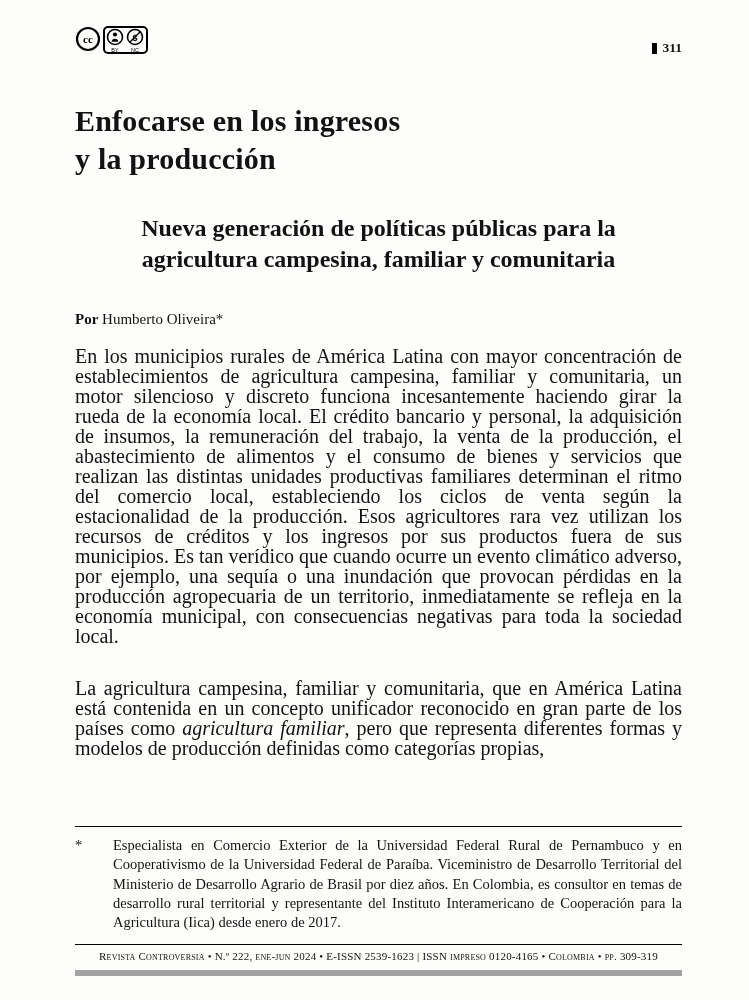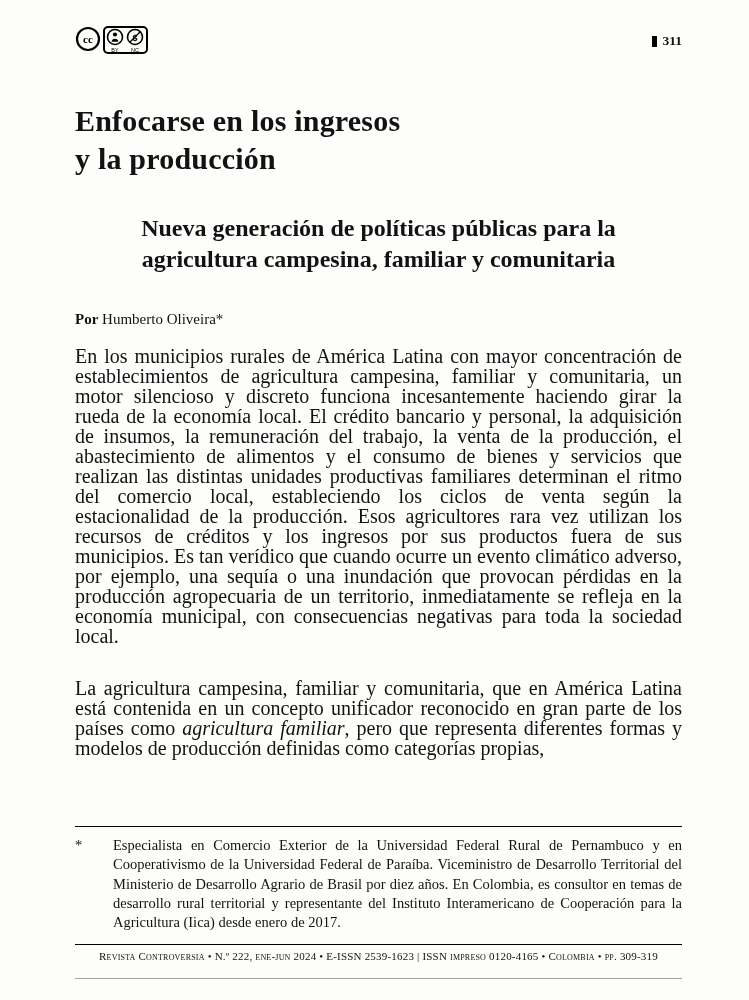--- a/index.html
+++ b/index.html
@@ -15,21 +15,21 @@
     box-sizing: border-box;
     padding: 26px 67px 0 75px;
     position: relative;
     overflow: hidden;
     font-family: "Liberation Serif", "DejaVu Serif", serif;
     color: #121212;
   }
   .page-header {
     display: flex;
     justify-content: space-between;
-    align-items: center;
+    align-items: flex-end;
   }
   .page-number {
     font-size: 13.5px;
     font-weight: 700;
     display: flex;
     align-items: center;
   }
   .pn-bar {
     display: inline-block;
     width: 5px;
@@ -91,22 +91,22 @@
   .footnote-text {
     flex: 1;
     text-align: justify;
   }
   .page-footer {
     position: absolute;
     left: 75px;
     right: 67px;
     top: 944px;
     border-top: 1px solid #000;
-    border-bottom: 1px solid #a3a3a3;
-    padding: 5px 0 16px 0;
+    border-bottom: 6px solid #a3a3a3;
+    padding: 5px 0 8px 0;
     text-align: center;
     font-size: 11px;
     font-variant: small-caps;
     letter-spacing: 0.2px;
   }
   .license-badge svg {
     display: block;
   }
 </style>
 </head>

